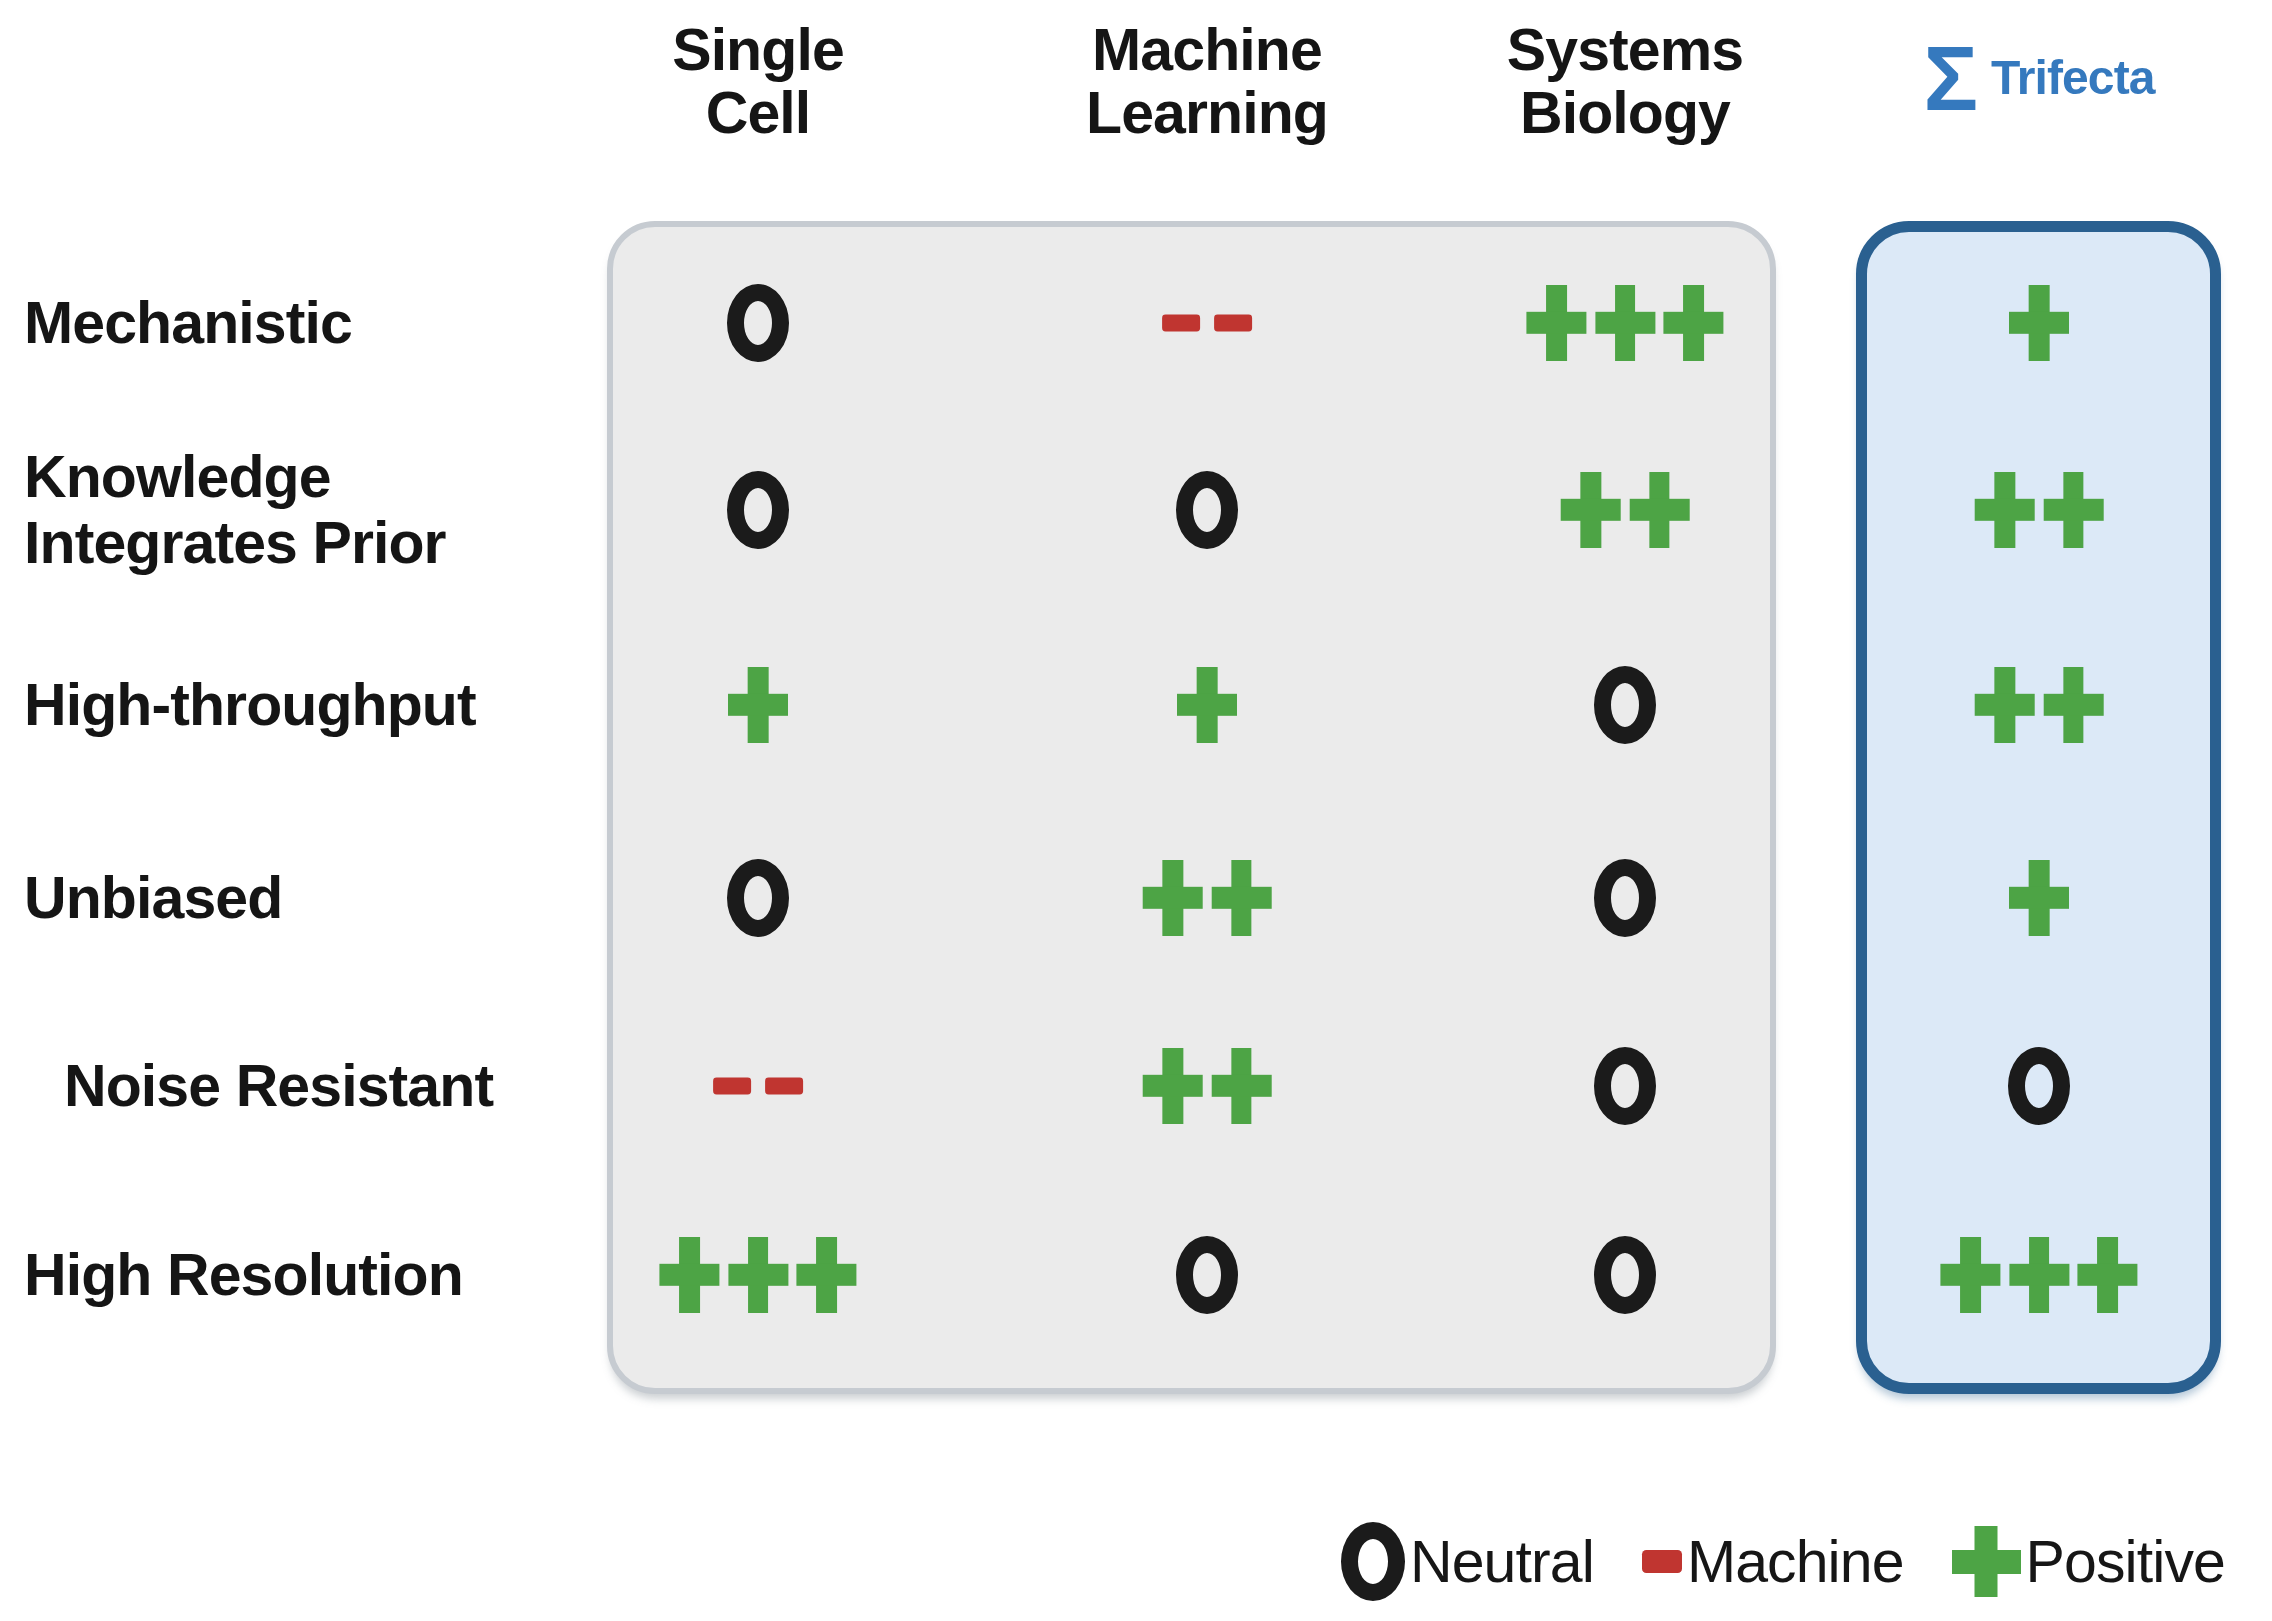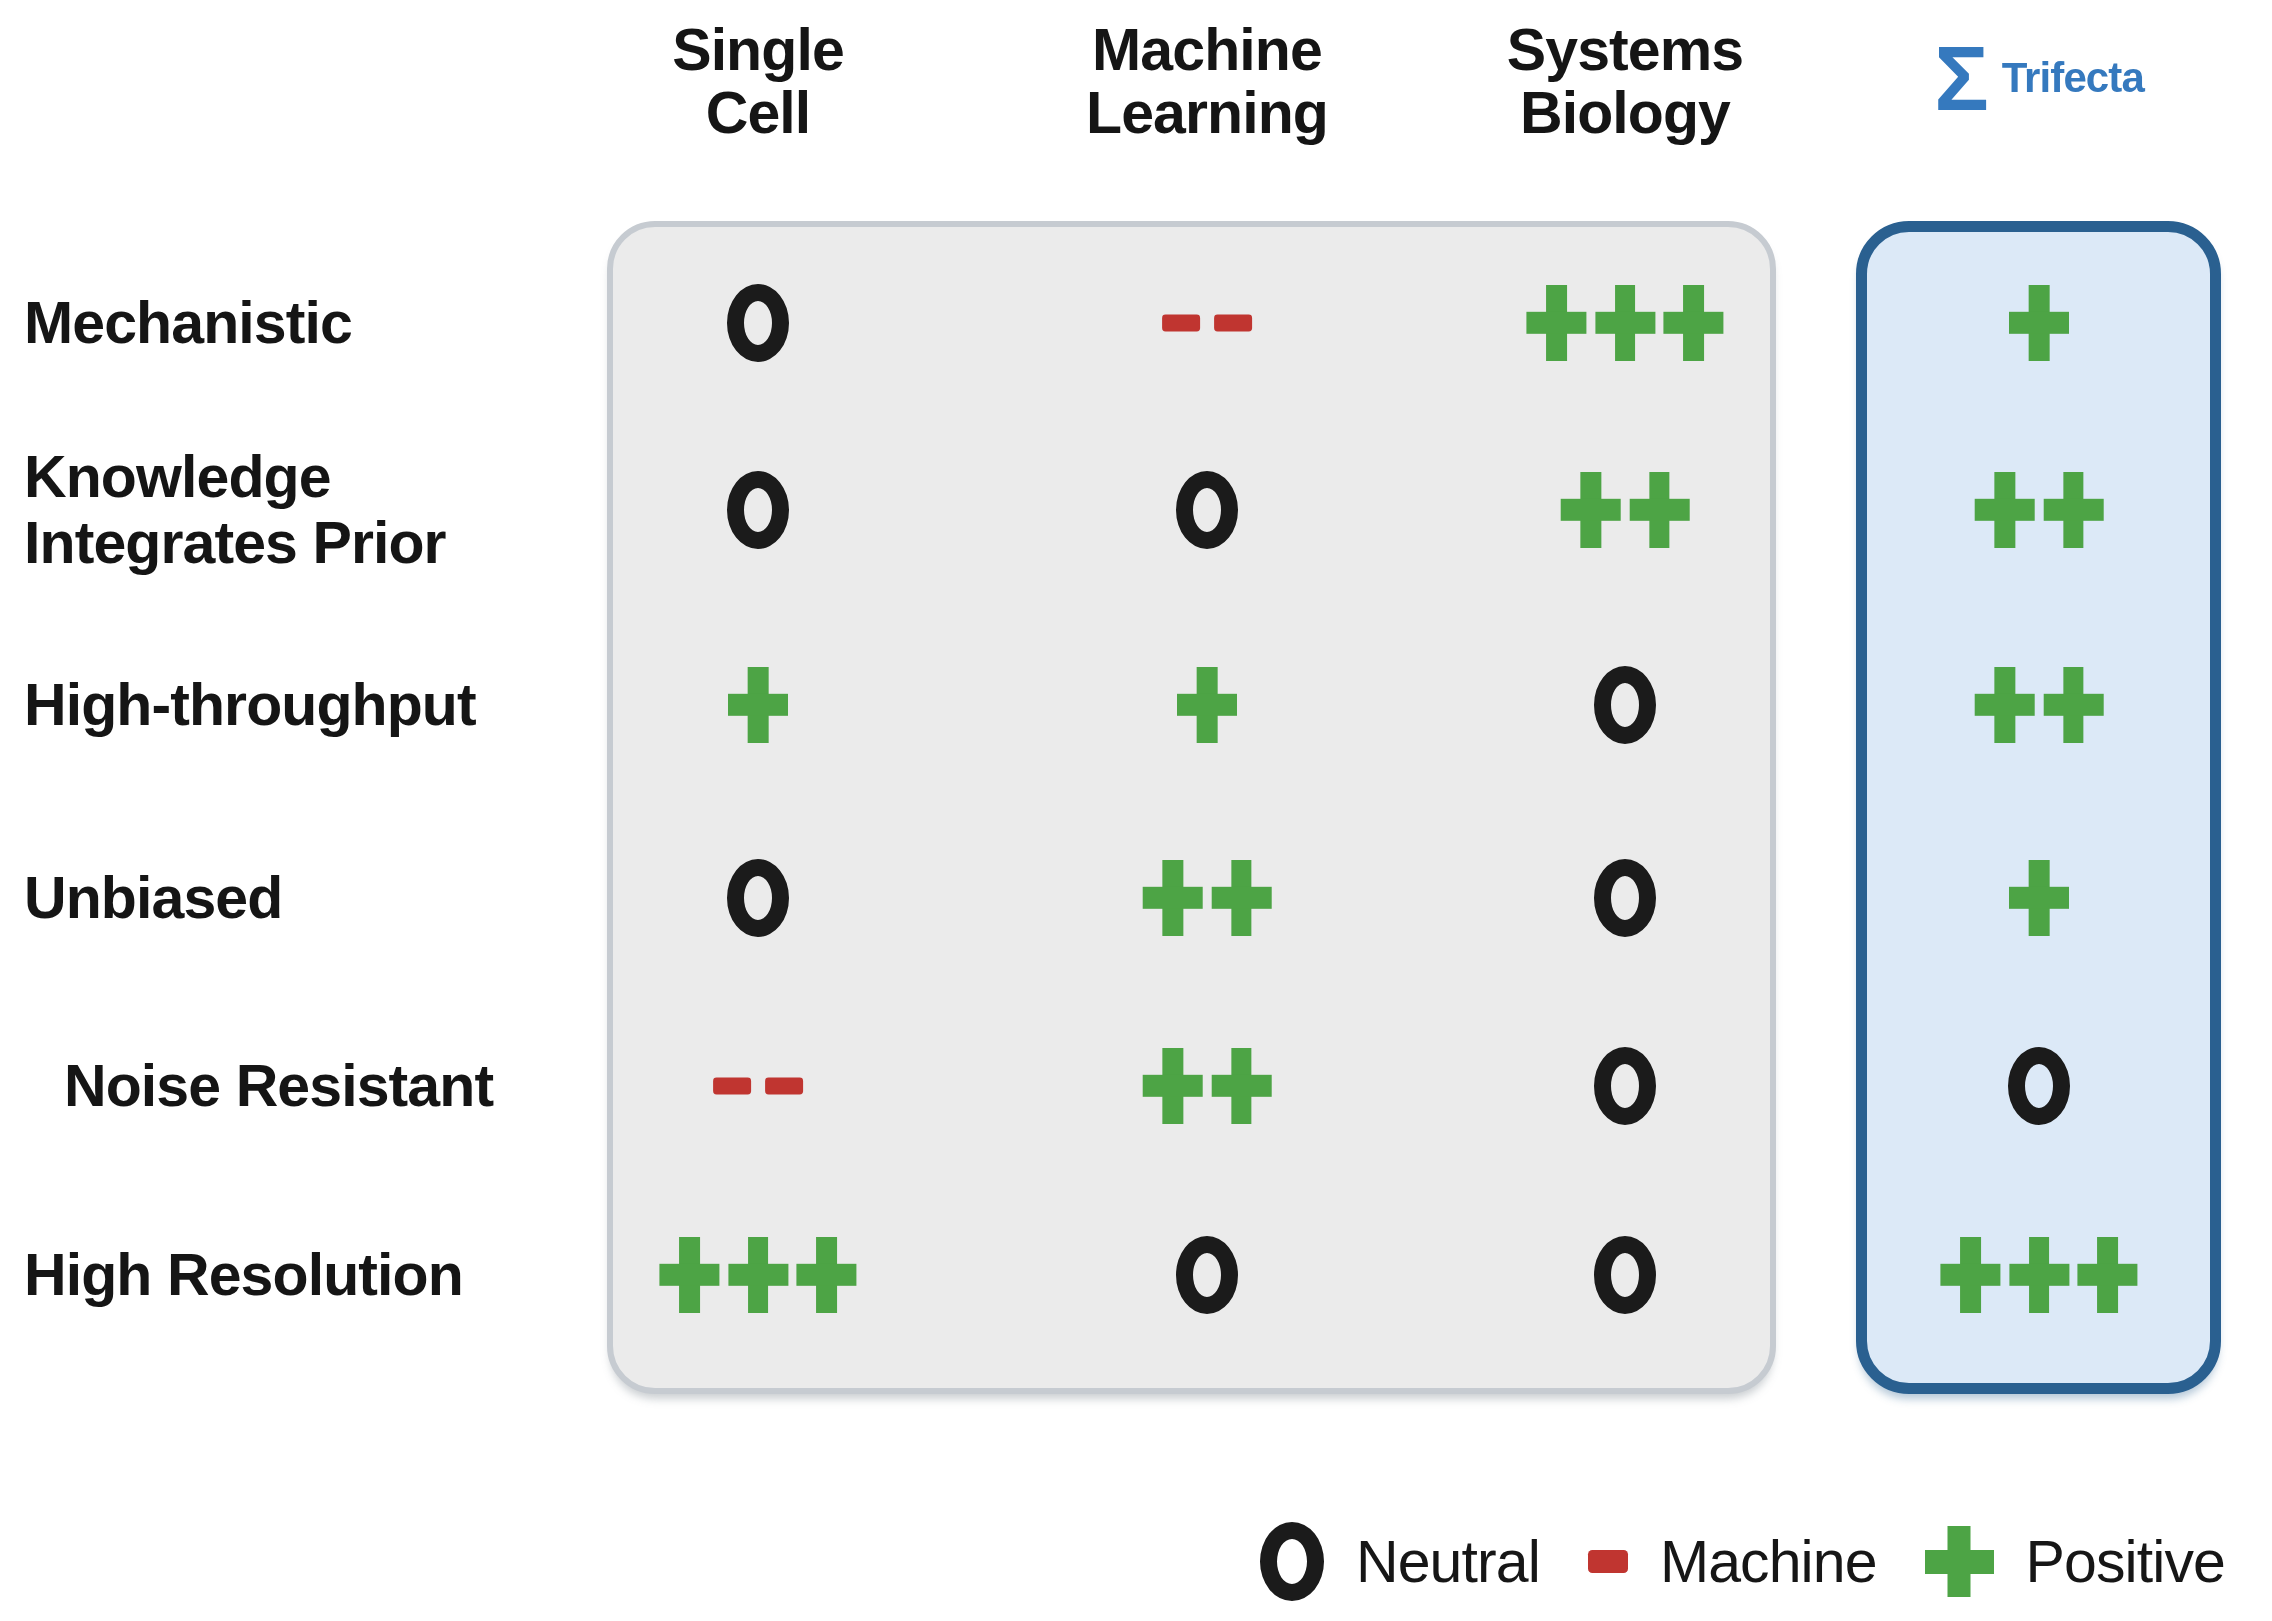--- a/index.html
+++ b/index.html
@@ -23,21 +23,21 @@
   
   .col-header{
     position:absolute;top:19px;transform:translateX(-50%);
     text-align:center;font-size:59px;font-weight:bold;line-height:1.06;
     letter-spacing:-0.9px;color:#151515;white-space:nowrap;z-index:3;
   }
   .col-header.trifecta{
     top:33px;display:flex;align-items:center;gap:13.8px;color:var(--trifecta-text);
   }
   .sigma{font-size:91px;font-weight:bold;line-height:1;}
-  .col-header.trifecta .hline{font-size:42px;}
+  .col-header.trifecta .hline{font-size:48px;}
   
   .row-label{
     position:absolute;left:24px;transform:translateY(-50%);
     font-size:59px;font-weight:bold;line-height:1.12;letter-spacing:-0.9px;
     color:#151515;white-space:nowrap;z-index:3;
   }
   
   .cell{position:absolute;transform:translate(-50%,-50%);z-index:4;}
   .sym-group{display:flex;align-items:center;}
   .g-plus{gap:8.6px;}
@@ -54,21 +54,21 @@
   .plus::after{
     content:"";position:absolute;top:50%;left:0;transform:translateY(-50%);
     height:22.4px;width:100%;background:var(--positive);
   }
   .dash{width:38px;height:17px;border-radius:3.4px;background:var(--negative);flex:0 0 auto;}
   
   .legend{
     position:absolute;top:1522px;right:48px;display:flex;align-items:center;
     gap:48px;z-index:3;
   }
-  .legend-item{display:flex;align-items:center;gap:32px;}
+  .legend-item{display:flex;align-items:center;gap:5px;}
   .legend-label{font-size:59px;color:#161616;letter-spacing:-0.9px;white-space:nowrap;}
   .legend-sym .sym-o{width:64px;height:79px;border-width:17px;}
   .legend-sym .plus{width:69px;height:71px;}
   .legend-sym .plus::before{width:23px;}
   .legend-sym .plus::after{height:24px;}
   .legend-sym .dash{width:40px;height:23px;border-radius:4.3px;}
 </style>
 </head>
 <body>
 

